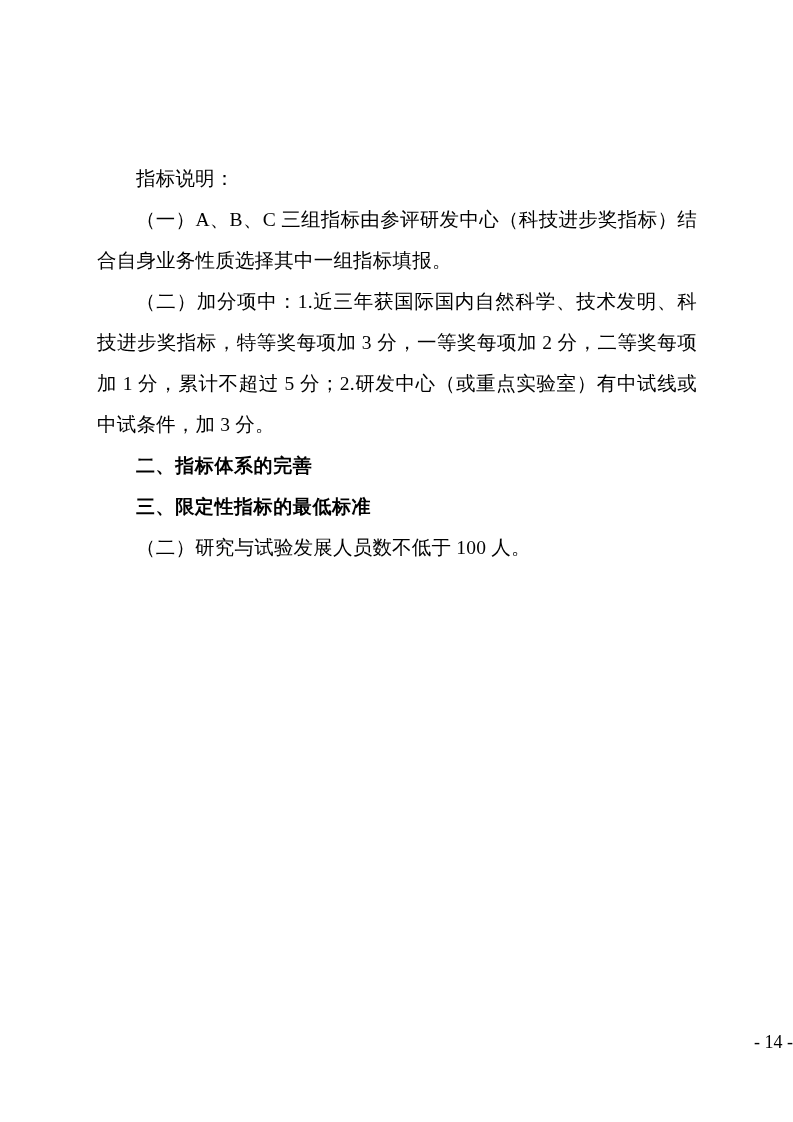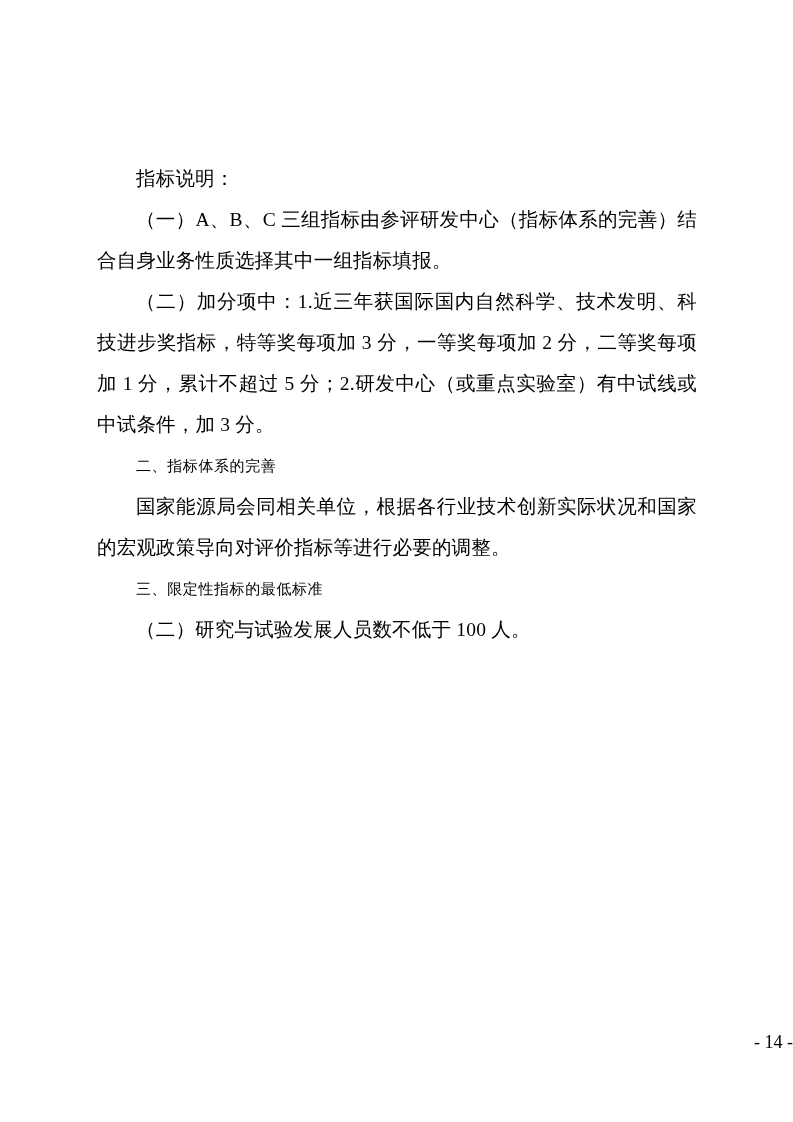--- a/index.html
+++ b/index.html
@@ -36,23 +36,23 @@
     text-align: justify;
     text-justify: inter-ideograph;
     letter-spacing: 0.2px;
     margin: 0;
     color: #000;
   }
   .indent1 {
     text-indent: 39px;
   }
   .heading {
-    font-size: 15px;
+    font-size: 19px;
     line-height: 41px;
-    font-weight: normal;
+    font-weight: bold;
     text-indent: 39px;
     margin: 0;
     color: #000;
     font-family: "Liberation Sans", "DejaVu Sans", sans-serif;
     letter-spacing: 0.6px;
   }
   .footer {
     position: absolute;
     left: 0;
     top: 1032px;
@@ -65,27 +65,26 @@
 </style>
 </head>
 <body>
 
 <div class="page">
 
   <div class="content">
 
     <p class="para indent1">指标说明：</p>
 
-    <p class="para indent1">（一）A、B、C 三组指标由参评研发中心（指标体系的完善）结合自身业务性质选择其中一组指标填报。</p>
+    <p class="para indent1">（一）A、B、C 三组指标由参评研发中心（科技进步奖指标）结合自身业务性质选择其中一组指标填报。</p>
 
     <p class="para indent1">（二）加分项中：1.近三年获国际国内自然科学、技术发明、科技进步奖指标，特等奖每项加 3 分，一等奖每项加 2 分，二等奖每项加 1 分，累计不超过 5 分；2.研发中心（或重点实验室）有中试线或中试条件，加 3 分。</p>
 
     <p class="heading">二、指标体系的完善</p>
 
-    <p class="para indent1">国家能源局会同相关单位，根据各行业技术创新实际状况和国家的宏观政策导向对评价指标等进行必要的调整。</p>
 
     <p class="heading">三、限定性指标的最低标准</p>
 
 
     <p class="para indent1">（二）研究与试验发展人员数不低于 100 人。</p>
 
   </div>
 
   <div class="footer">- 14 -</div>
 

